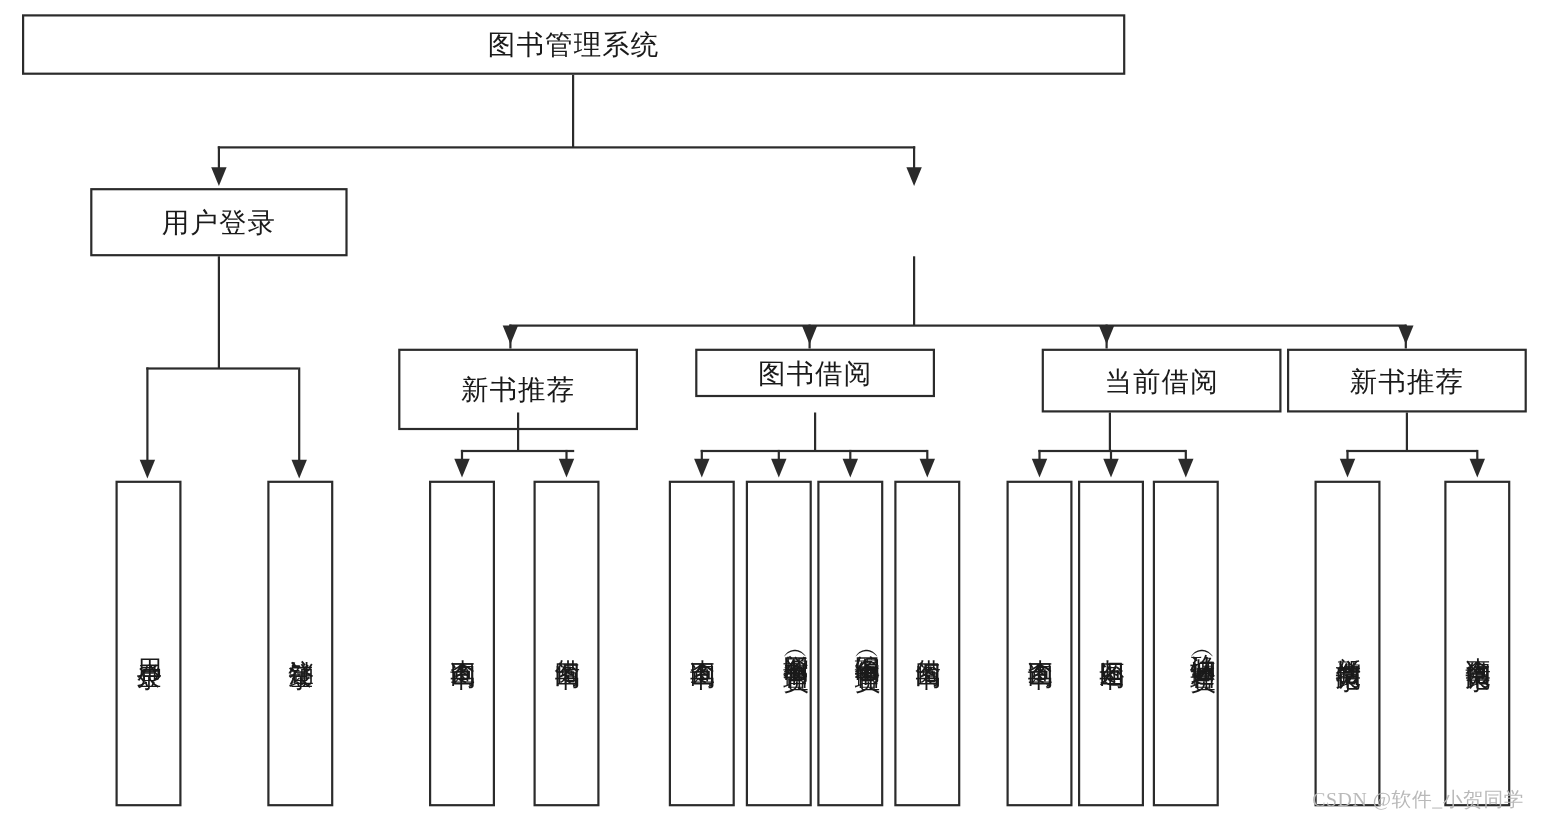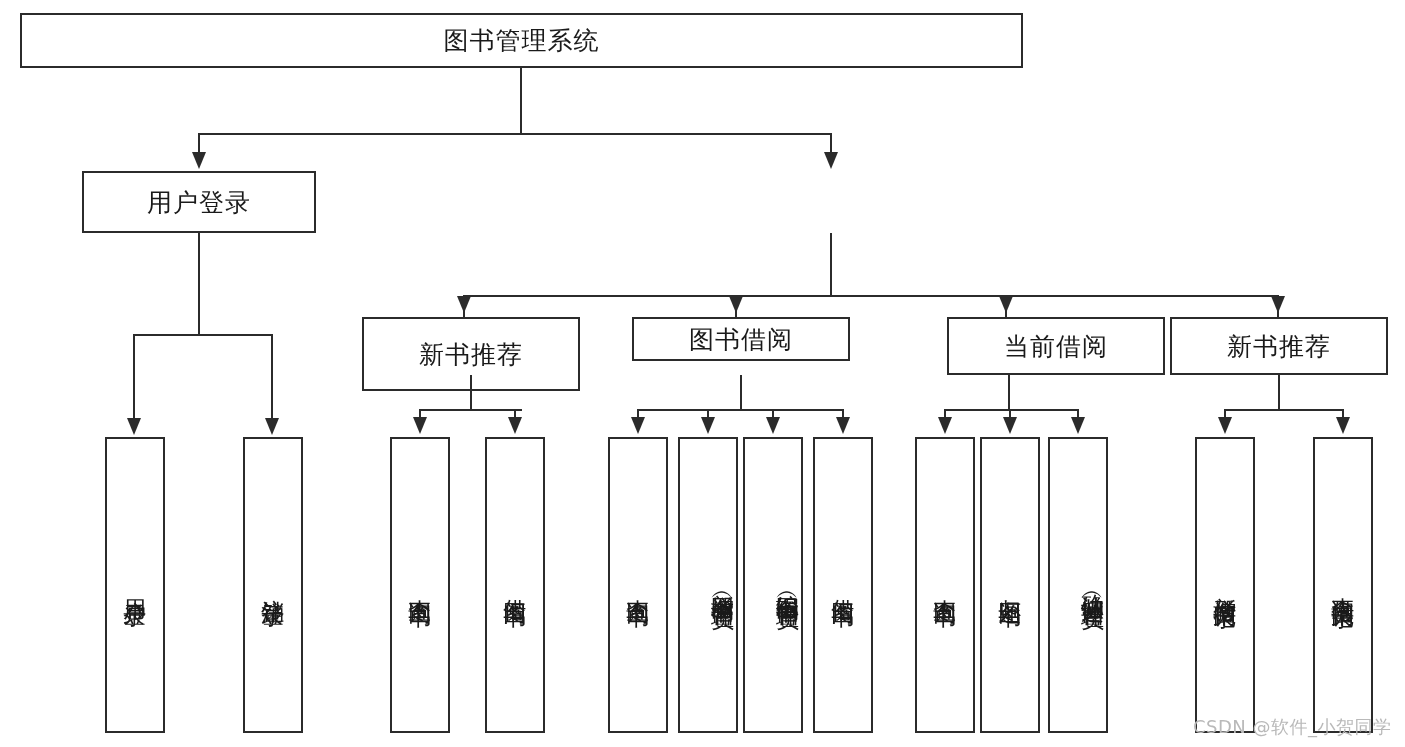--- a/index.html
+++ b/index.html
@@ -60,20 +60,21 @@
     border-left: 7px solid transparent;
     border-right: 7px solid transparent;
     border-top: 17px solid #2b2b2b;
   }
   .watermark {
     position: absolute;
     color: #b9b9b9;
     font-size: 18px;
     white-space: nowrap;
     letter-spacing: 0.5px;
+    font-family: Liberation Serif, serif;
   }
 </style>
 </head>
 <body>
 
 <div id="canvas">
 
   <div class="node horiz" style="left:20px; top:13px; width:1003px; height:55px;">
     <span>图书管理系统</span>
   </div>

